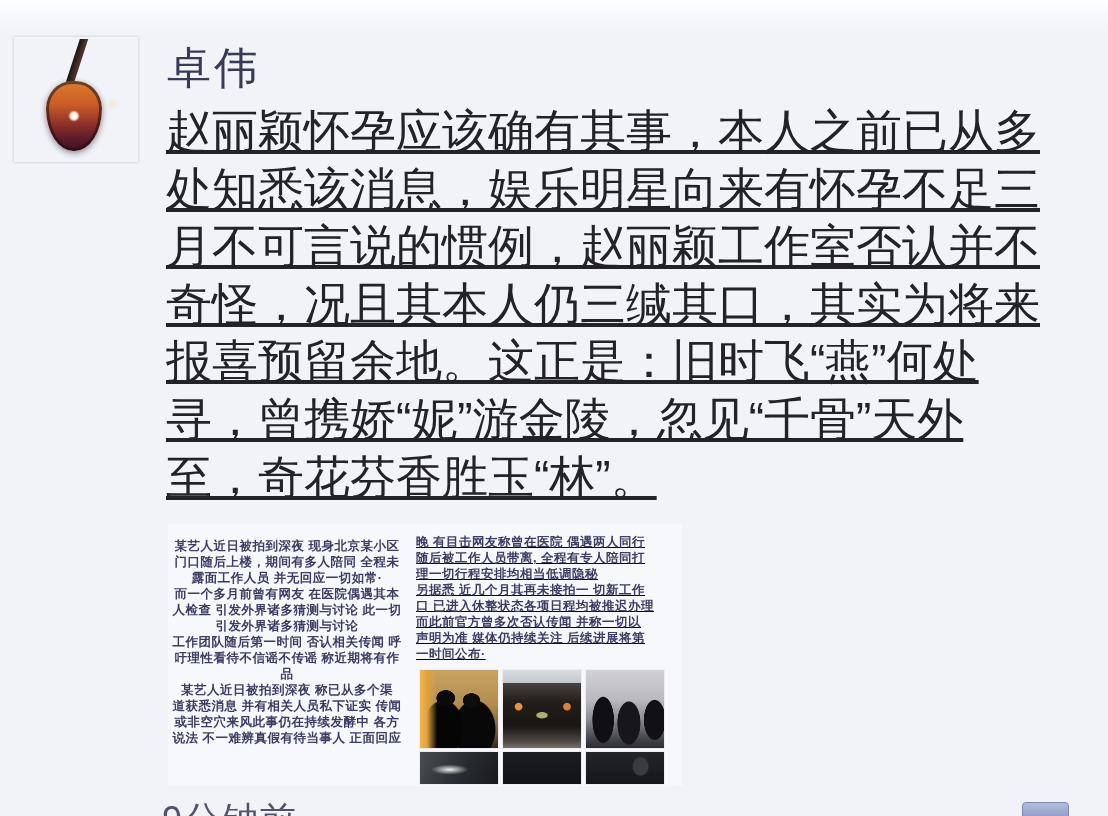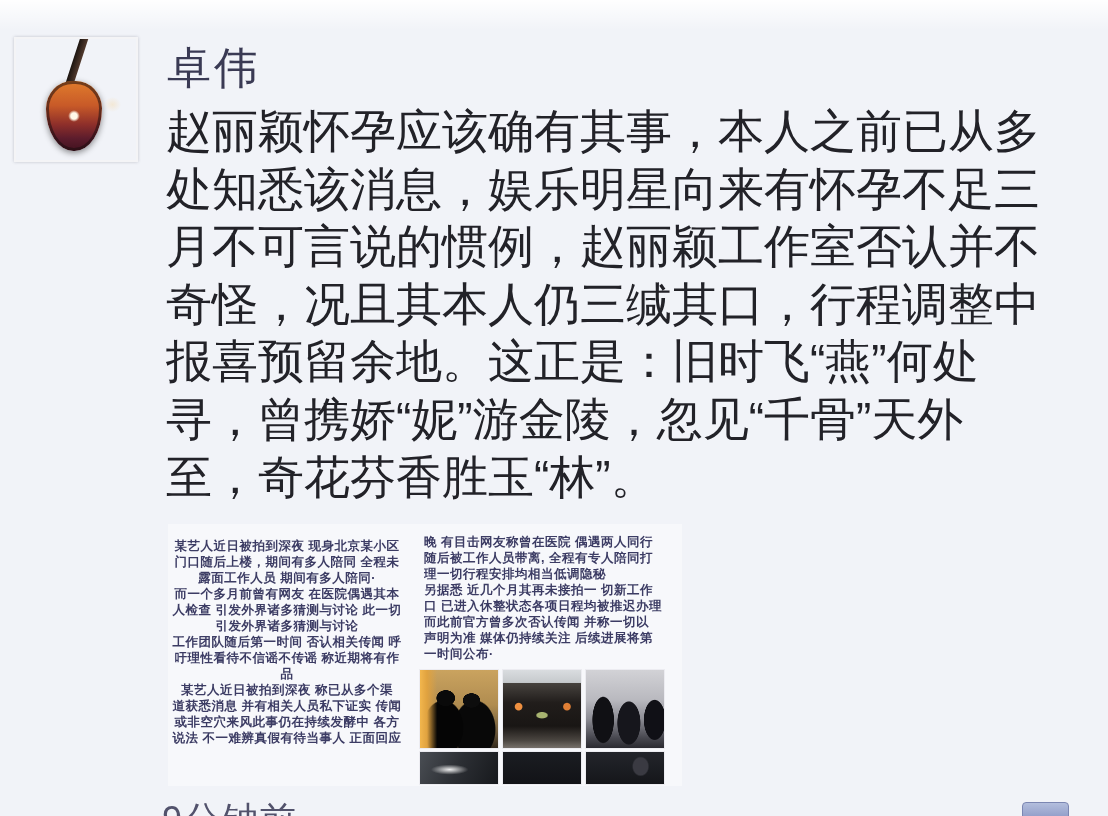--- a/index.html
+++ b/index.html
@@ -40,28 +40,28 @@
   
   .author{
     position:absolute;left:167px;top:44px;
     font-size:44px;line-height:48px;letter-spacing:3px;
     color:#3a3a54;font-weight:500;cursor:pointer;text-align:right;
   }
   .post-text{
     position:absolute;left:166px;top:103px;width:930px;
     font-size:46px;line-height:57.6px;color:#222228;font-weight:500;
   }
-  .post-text .line{white-space:nowrap;}
+  .post-text .line{white-space:nowrap;text-decoration:underline;}
   
   .article{
     position:absolute;left:168px;top:524px;width:514px;height:262px;
     background:rgba(255,255,255,.45);cursor:pointer;
   }
   .col-left{position:absolute;left:2px;top:14px;width:234px;text-align:center;}
-  .col-right{position:absolute;left:256px;top:10px;width:252px;}
+  .col-right{position:absolute;left:248px;top:10px;width:252px;text-decoration:underline;}
   .art-line{
     font-size:12.5px;line-height:16px;font-weight:700;
     color:#3c3c64;white-space:nowrap;overflow:hidden;
     filter:blur(.45px);letter-spacing:.5px;
   }
   .photos{position:absolute;left:252px;top:146px;width:246px;height:116px;}
   .photo{position:absolute;width:78px;outline:1px solid #ececf1;}
   .row1{top:0;height:78px;}
   .row2{top:82px;height:32px;}
   .px1{left:0;}
@@ -114,31 +114,31 @@
   <div class="av-goblet"></div>
   <div class="av-glow"></div>
 </div>
 
 <div class="author">卓伟</div>
 
 <div class="post-text">
   <div class="line">赵丽颖怀孕应该确有其事，本人之前已从多</div>
   <div class="line">处知悉该消息，娱乐明星向来有怀孕不足三</div>
   <div class="line">月不可言说的惯例，赵丽颖工作室否认并不</div>
-  <div class="line">奇怪，况且其本人仍三缄其口，行程调整中</div>
+  <div class="line">奇怪，况且其本人仍三缄其口，其实为将来</div>
   <div class="line">报喜预留余地。这正是：旧时飞“燕”何处</div>
   <div class="line">寻，曾携娇“妮”游金陵，忽见“千骨”天外</div>
   <div class="line">至，奇花芬香胜玉“林”。</div>
 </div>
 
 <div class="article">
   <div class="col-left">
     <div class="art-line">某艺人近日被拍到深夜 现身北京某小区</div>
     <div class="art-line">门口随后上楼，期间有多人陪同 全程未</div>
-    <div class="art-line">露面工作人员 期间有多人陪同·</div>
+    <div class="art-line">露面工作人员 并无回应一切如常·</div>
     <div class="art-line">而一个多月前曾有网友 在医院偶遇其本</div>
     <div class="art-line">人检查 引发外界诸多猜测与讨论 此一切</div>
     <div class="art-line">引发外界诸多猜测与讨论</div>
     <div class="art-line">工作团队随后第一时间 否认相关传闻 呼</div>
     <div class="art-line">吁理性看待不信谣不传谣 称近期将有作</div>
     <div class="art-line">品</div>
     <div class="art-line">某艺人近日被拍到深夜 称已从多个渠</div>
     <div class="art-line">道获悉消息 并有相关人员私下证实 传闻</div>
     <div class="art-line">或非空穴来风此事仍在持续发酵中 各方</div>
     <div class="art-line">说法 不一难辨真假有待当事人 正面回应</div>

